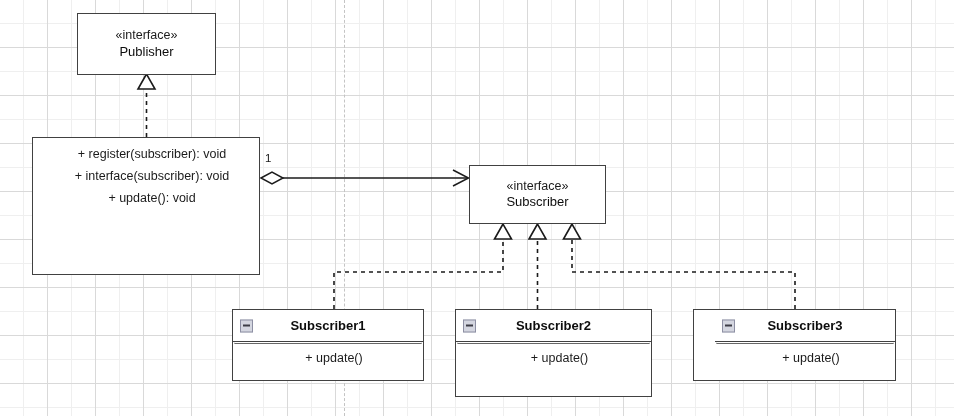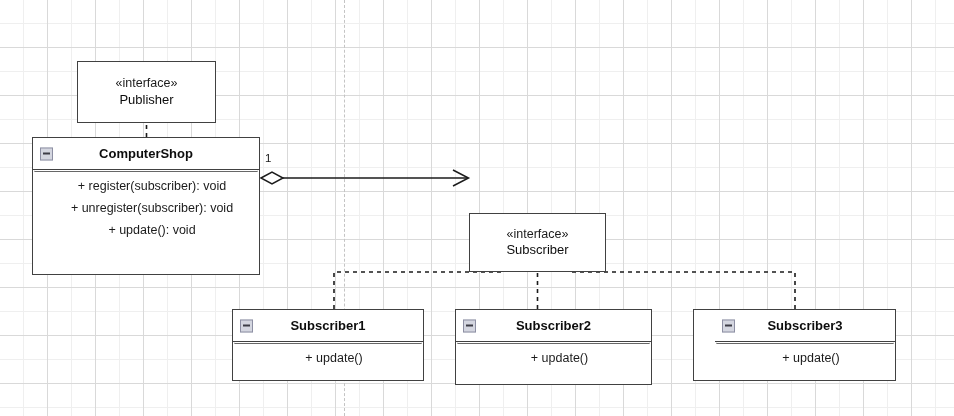--- a/index.html
+++ b/index.html
@@ -43,21 +43,20 @@
     box-sizing: border-box;
     background: #ffffff;
     border: 1.6px solid #414141;
   }
   .iface-box {
     display: flex;
     flex-direction: column;
     align-items: center;
     justify-content: center;
     line-height: 1.25;
-    margin-top: 48px;
   }
   .iface-stereo {
     font-size: 12.5px;
     color: #1b1b1b;
     font-weight: normal;
   }
   .iface-name {
     font-size: 13px;
     color: #0d0d0d;
     font-weight: normal;
@@ -152,29 +151,23 @@
       <polygon points="572,224 563.5,239 580.5,239" fill="#ffffff" stroke="#1b1b1b" stroke-width="1.6"></polygon>
     </g>
   </svg>
 
   <div class="uml-box iface-box" style="left:77px; top:13px; width:139px; height:62px;">
     <div class="iface-stereo">«interface»</div>
     <div class="iface-name">Publisher</div>
   </div>
 
   <div class="uml-box" style="left:32px; top:137px; width:228px; height:138px;">
-    <div class="cls-header">
-      <span class="collapse-icon">
-          <i></i>
-        </span>
-      <span class="cls-title">ComputerShop</span>
-    </div>
     <div class="cls-body">
       <div class="member">+ register(subscriber): void</div>
-      <div class="member">+ unregister(subscriber): void</div>
+      <div class="member">+ interface(subscriber): void</div>
       <div class="member">+ update(): void</div>
     </div>
   </div>
 
   <div class="mult-label" style="left:265px; top:152px;">1</div>
 
   <div class="uml-box iface-box" style="left:469px; top:165px; width:137px; height:59px;">
     <div class="iface-stereo">«interface»</div>
     <div class="iface-name">Subscriber</div>
   </div>
@@ -184,21 +177,21 @@
       <span class="collapse-icon">
           <i></i>
         </span>
       <span class="cls-title">Subscriber1</span>
     </div>
     <div class="cls-body">
       <div class="member">+ update()</div>
     </div>
   </div>
 
-  <div class="uml-box" style="left:455px; top:309px; width:197px; height:76px;">
+  <div class="uml-box" style="left:455px; top:309px; width:197px; height:88px;">
     <div class="cls-header">
       <span class="collapse-icon">
           <i></i>
         </span>
       <span class="cls-title">Subscriber2</span>
     </div>
     <div class="cls-body">
       <div class="member">+ update()</div>
     </div>
   </div>

